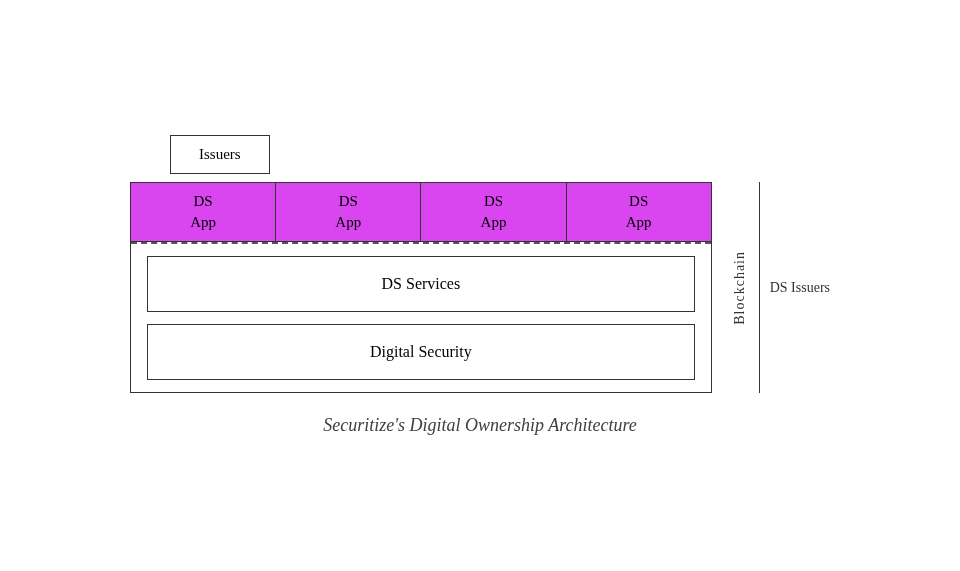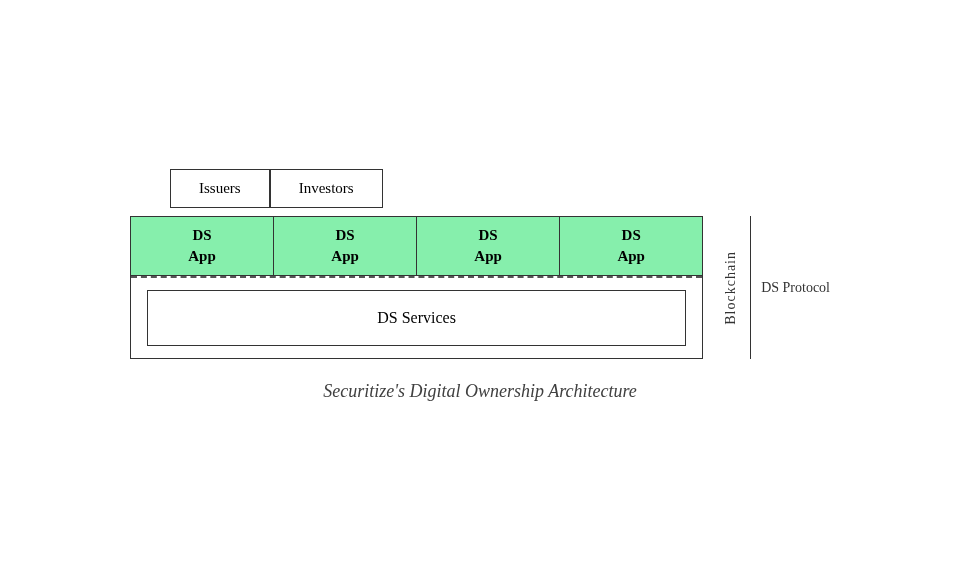--- a/index.html
+++ b/index.html
@@ -54,24 +54,23 @@
       flex-direction: row;
       border-bottom: none;
     }
 
     .ds-app-box-inside {
       border-right: 1.5px solid #333;
       border-bottom: 1.5px solid #333;
       padding: 8px 24px;
       font-size: 15px;
       text-align: center;
-      background: #86efac;
+      background: #d946ef;
       line-height: 1.4;
       flex: 1;
-      font-weight: bold;
     }
 
     .ds-app-box-inside:last-child {
       border-right: none;
     }
 
     .dashed-line {
       border: none;
       border-top: 2px dashed #555;
       margin: 0;
@@ -145,23 +144,20 @@
   </style>
 </head>
 <body>
 
 <div class="diagram-container">
 
   <div class="top-entities">
     <div class="entity-box">
       <span>Issuers</span>
     </div>
-    <div class="entity-box">
-      <span>Investors</span>
-    </div>
   </div>
 
   <div class="protocol-row">
 
     <div class="main-outer-box">
 
       <div class="ds-apps-inside">
         <div class="ds-app-box-inside">
           <span>DS</span><br>
           <span>App</span>
@@ -179,31 +175,34 @@
           <span>App</span>
         </div>
       </div>
 
       <hr class="dashed-line">
 
       <div class="inner-content">
         <div class="inner-box">
           <span>DS Services</span>
         </div>
+        <div class="inner-box">
+          <span>Digital Security</span>
+        </div>
       </div>
 
     </div>
 
     <div class="blockchain-label-container">
       <div class="blockchain-border"></div>
       <span class="blockchain-text">Blockchain</span>
     </div>
 
     <div class="ds-protocol-label">
-      <span>DS Protocol</span>
+      <span>DS Issuers</span>
     </div>
 
   </div>
 
   <div class="title-text">
     <span>Securitize's Digital Ownership Architecture</span>
   </div>
 
 </div>
 

